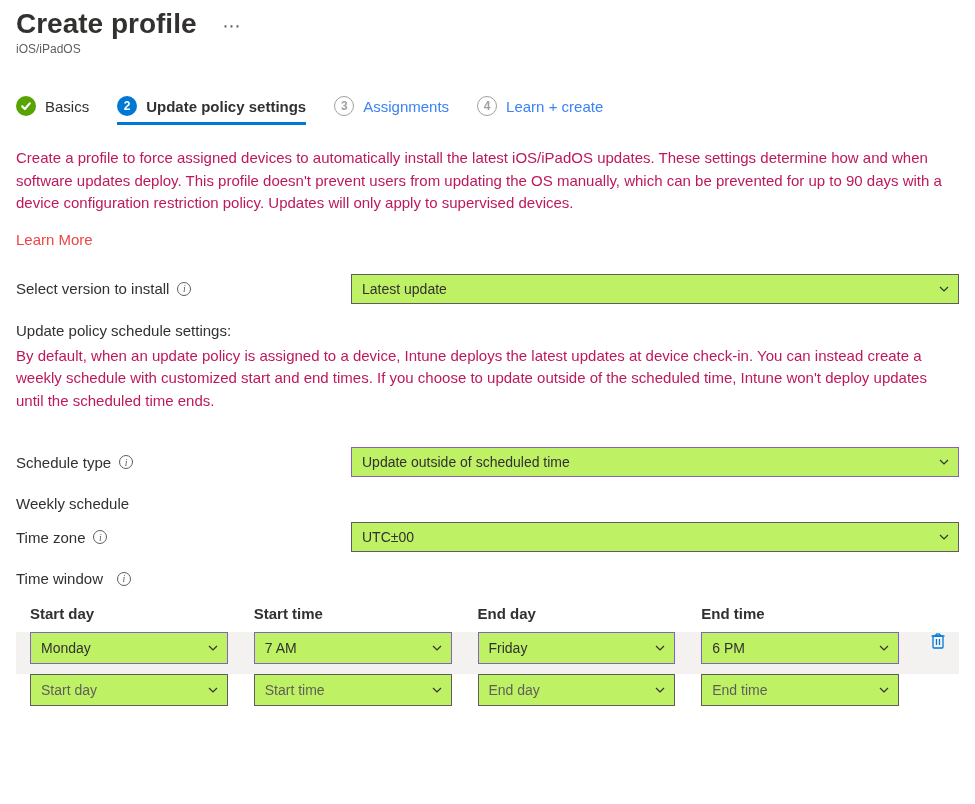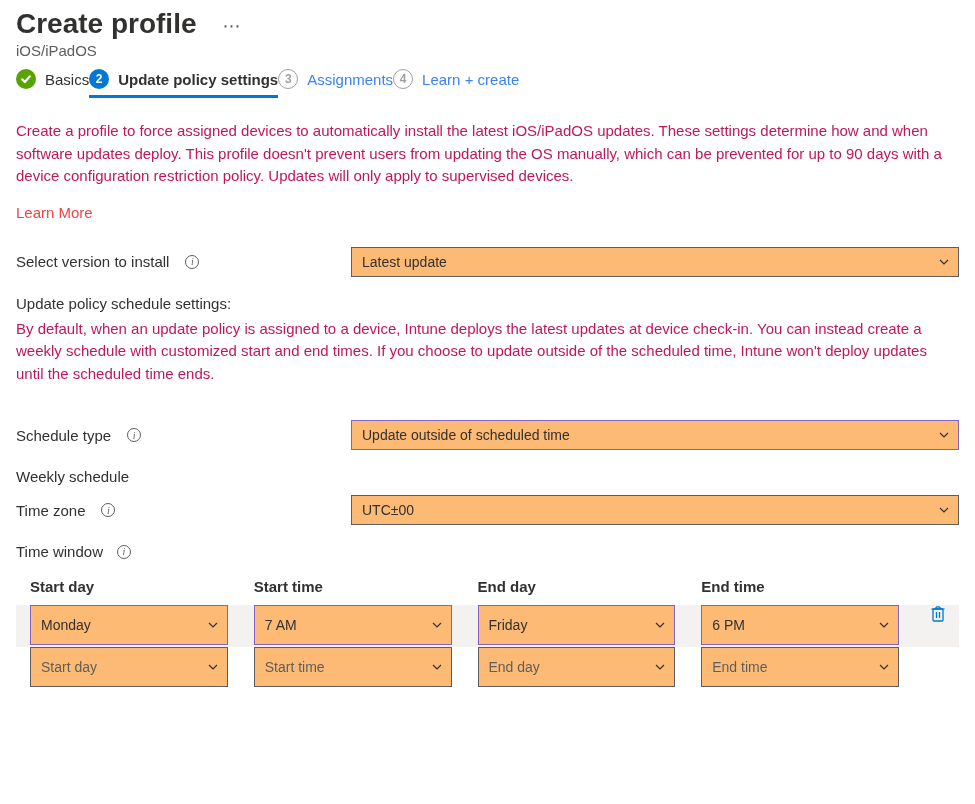--- a/index.html
+++ b/index.html
@@ -27,28 +27,29 @@
     margin: 0;
   }
   .more-dots {
     font-size: 18px;
     color: #605e5c;
     letter-spacing: 2px;
     padding-top: 4px;
     cursor: pointer;
   }
   .subtitle {
-    font-size: 15px;
+    font-size: 12px;
     color: #605e5c;
     margin-top: 2px;
-    margin-bottom: 10px;
+    margin-bottom: 40px;
   }
   .tabs {
     display: flex;
     align-items: center;
+    gap: 28px;
     margin-bottom: 22px;
   }
   .tab {
     display: flex;
     align-items: center;
     gap: 9px;
     padding-bottom: 6px;
     cursor: pointer;
     border-bottom: 3px solid transparent;
   }
@@ -113,42 +114,42 @@
     align-items: center;
     margin-bottom: 18px;
   }
   .form-label {
     width: 335px;
     flex-shrink: 0;
     font-size: 15px;
     color: #323130;
     display: flex;
     align-items: center;
-    gap: 16px;
+    gap: 8px;
   }
   .info-icon {
     width: 14px;
     height: 14px;
     border: 1px solid #605e5c;
     border-radius: 50%;
     display: inline-flex;
     align-items: center;
     justify-content: center;
     font-size: 10px;
     color: #605e5c;
     font-style: italic;
     font-family: Georgia, serif;
     cursor: default;
     box-sizing: border-box;
   }
   .select-box {
     flex: 1;
     height: 30px;
     border: 1px solid #605e5c;
-    background: #fdba74;
+    background: #bef264;
     display: flex;
     align-items: center;
     justify-content: space-between;
     padding: 0 8px 0 10px;
     font-size: 14px;
     color: #323130;
     cursor: pointer;
     box-sizing: border-box;
   }
   .select-box.purple {
@@ -197,21 +198,21 @@
     display:flex;
     justify-content:center;
   }
   .table-row {
     height: 42px;
   }
   .table-row.filled {
     background: #f3f2f1;
   }
   .table-row .select-box {
-    height: 40px;
+    height: 32px;
     font-size: 14px;
   }
   .trash-btn {
     color: #0078d4;
     cursor: pointer;
     display:flex;
     align-items:center;
     justify-content:center;
   }
   .trash-svg { width: 16px; height: 18px; }

